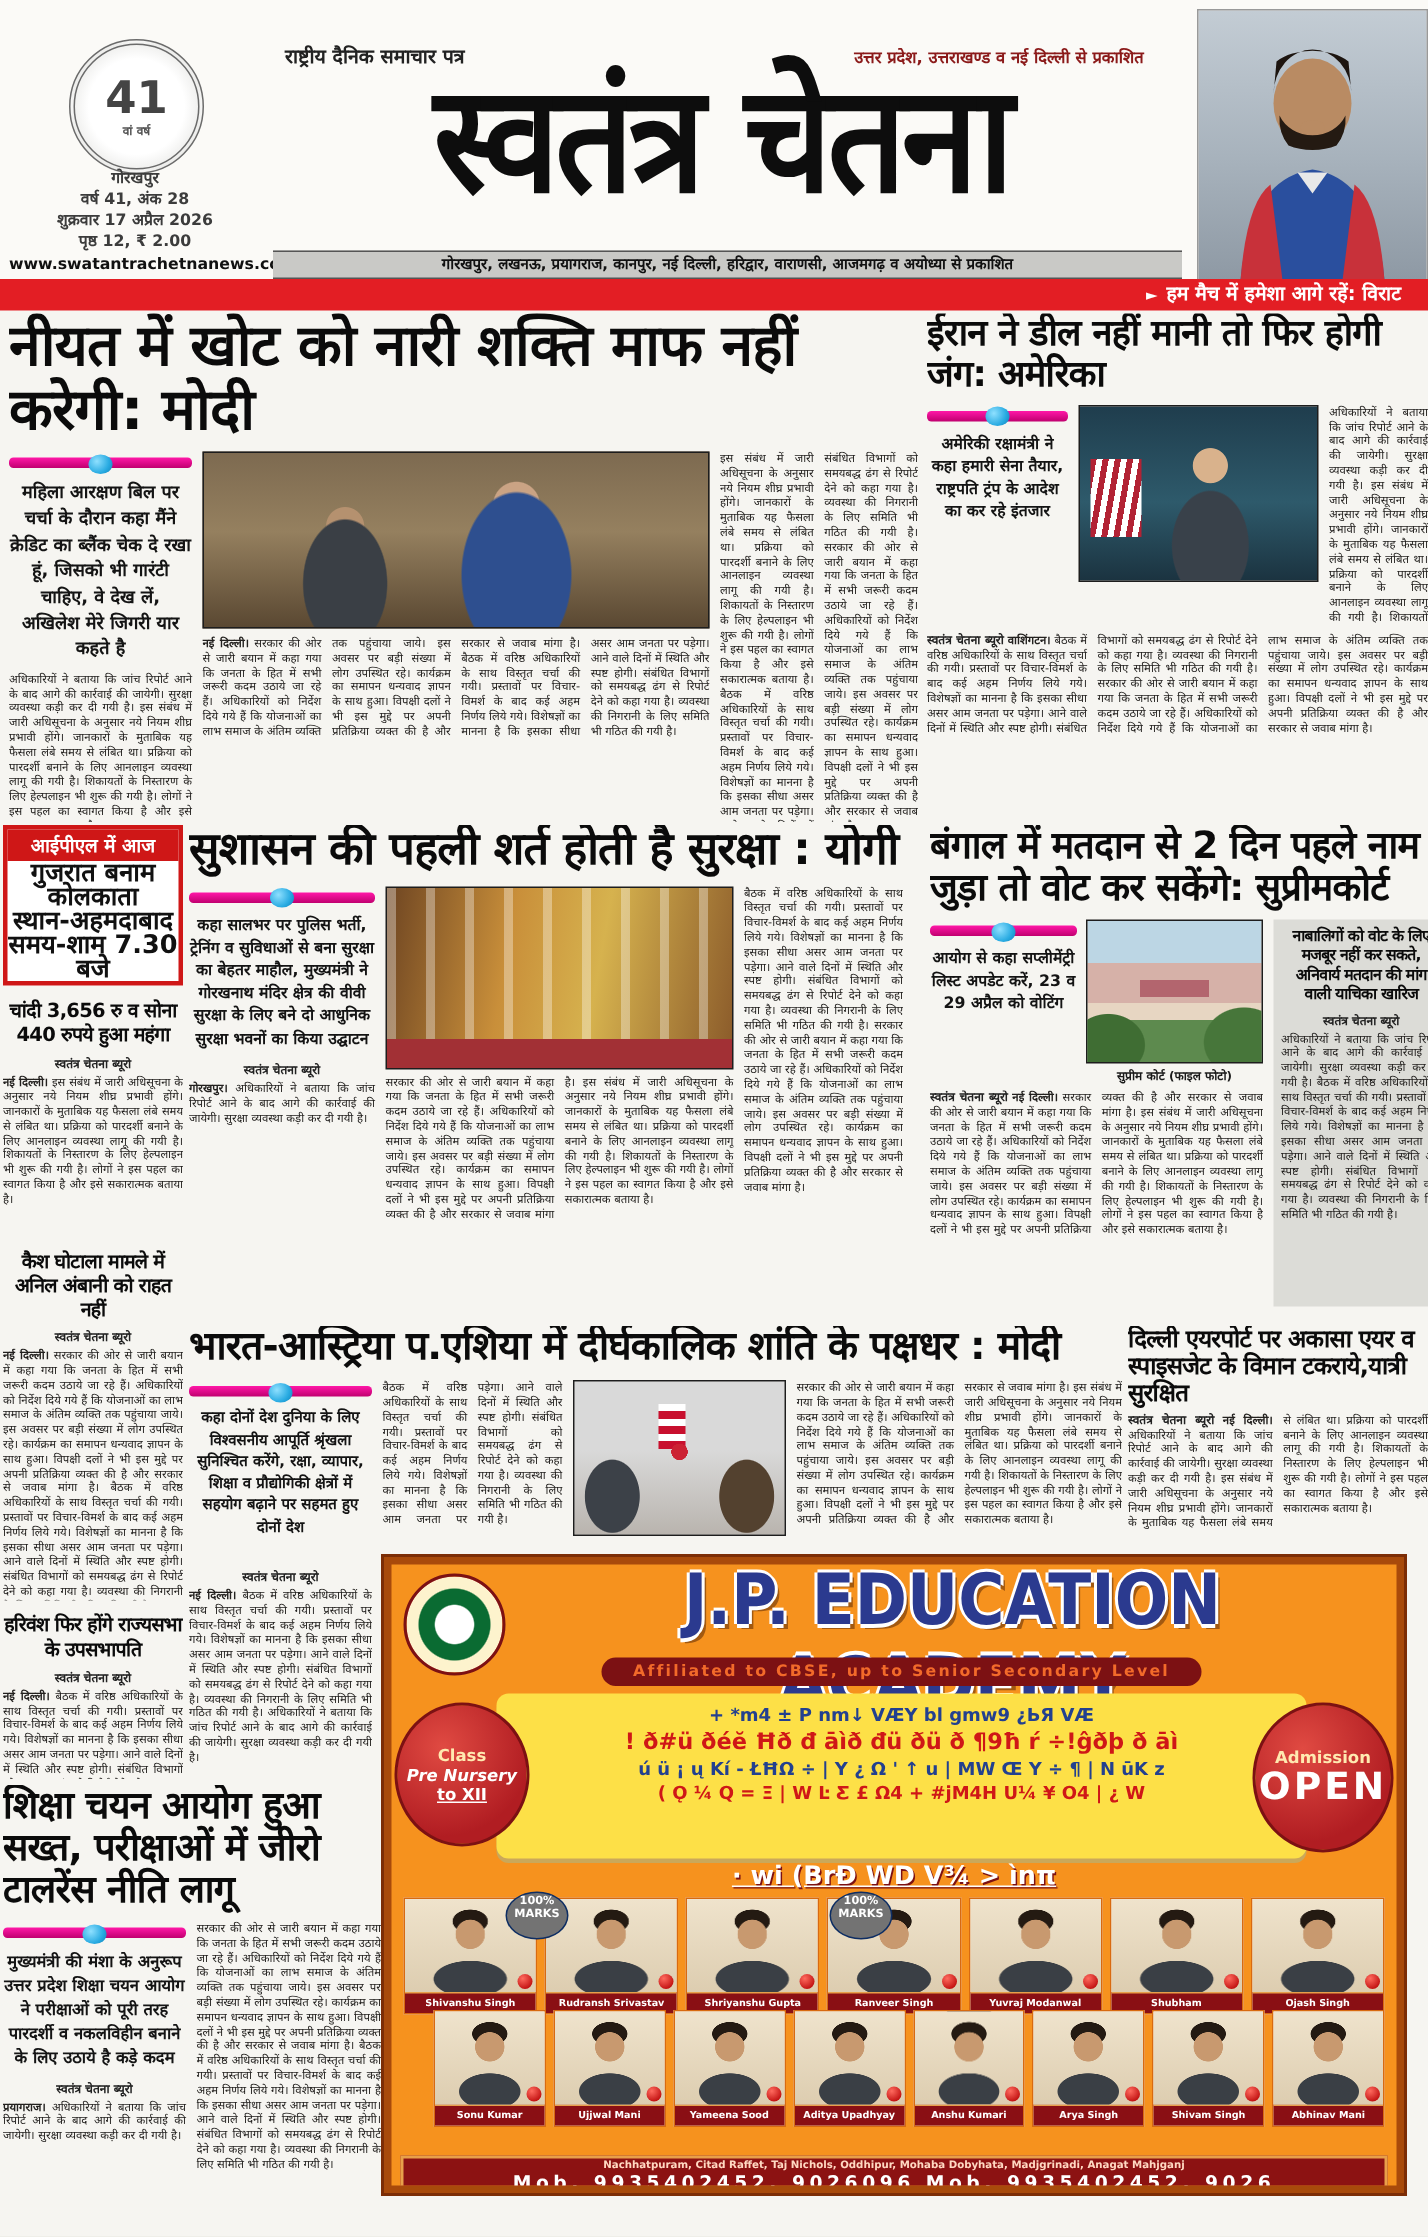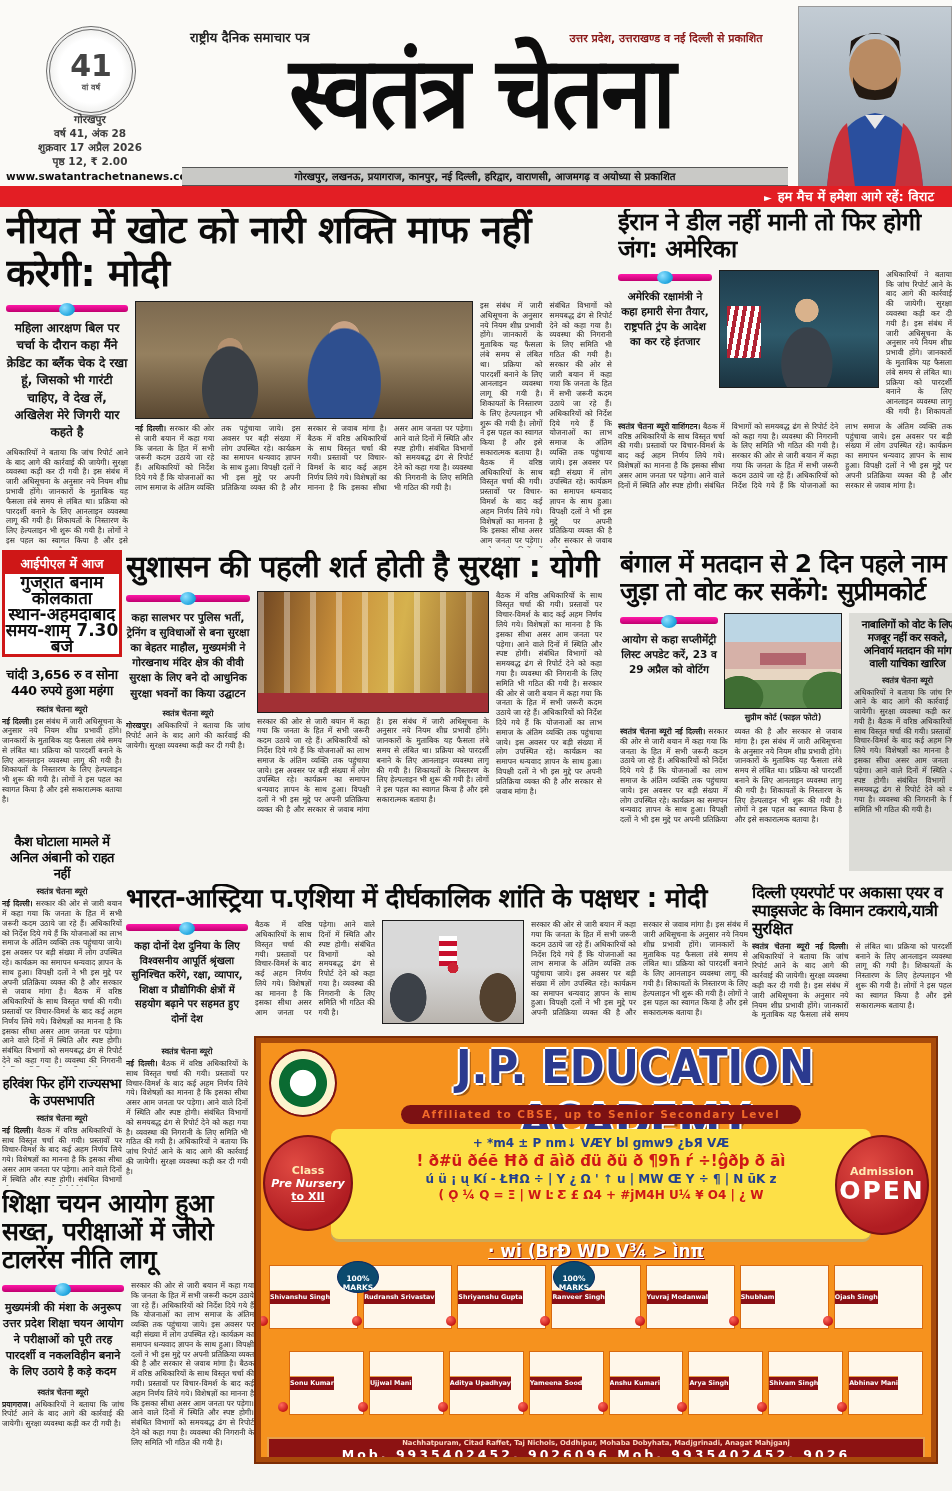--- a/index.html
+++ b/index.html
@@ -108,34 +108,34 @@
   .circ{position:absolute;border-radius:50%;background:radial-gradient(circle at 35% 30%,#e04a42,#b11d22 70%);
       color:#fff;text-align:center;border:2px solid #7c1113;display:flex;flex-direction:column;
       justify-content:center;}
   .circ-class{left:2px;top:92px;width:86px;height:92px;}
   .circ-adm{right:2px;top:92px;width:90px;height:96px;}
   .circ .l1{font-size:11px;font-weight:800;color:#ffe9b0;}
   .circ .l2{font-size:11px;font-weight:800;font-style:italic;}
   .circ .l3{font-size:11px;font-weight:900;text-decoration:underline;}
   .circ .open{font-size:25px;font-weight:900;letter-spacing:2px;line-height:1.05;}
   .sturow{position:absolute;left:8px;right:8px;display:flex;gap:5px;}
-  .r1{top:222px;} .r2{top:308px;padding-left:20px;}
-  .stu{flex:1;display:flex;flex-direction:row;border:1.5px solid #d86a10;background:#fff7ea;align-items:center;}
+  .r1{top:222px;} .r2{top:297px;padding-left:20px;}
+  .stu{flex:1;display:flex;flex-direction:column;border:1.5px solid #d86a10;background:#fff7ea;}
   .pic{position:relative;height:62px;
       background:radial-gradient(ellipse 46% 32% at 50% 86%,#3a3f45 0 60%,transparent 62%),
                  radial-gradient(circle 10px at 50% 38%,#c8996f 0 96%,transparent),
                  radial-gradient(ellipse 12px 8px at 50% 24%,#241a12 0 96%,transparent),
                  linear-gradient(#efe3cc,#ddcdb0);}
   .pct{position:absolute;right:2px;bottom:2px;width:10px;height:10px;border-radius:50%;
       background:radial-gradient(circle at 35% 30%,#ff6a5e,#c21212 75%);}
   .nm{height:13px;line-height:13px;background:#8a0f14;color:#fff;font-size:6.4px;font-weight:800;
       text-align:center;overflow:hidden;border-top:1px solid #e8a04a;}
-  .bub{position:absolute;width:40px;height:30px;background:#0c4a6e;border-radius:50%;
+  .bub{position:absolute;width:40px;height:30px;background:#737373;border-radius:50%;
       color:#fff;font-size:7.5px;font-weight:900;text-align:center;line-height:1.2;
-      display:flex;flex-direction:column;justify-content:flex-end;border:1.5px solid #0d2d63;z-index:5;}
+      display:flex;flex-direction:column;justify-content:flex-start;border:1.5px solid #0d2d63;z-index:5;}
   .ad-footer{position:absolute;left:6px;right:6px;top:394px;height:26px;background:#8c1212;
       border:2px solid #e8a04a;box-sizing:border-box;text-align:center;color:#ffd9c2;overflow:hidden;}
   .adf-addr{font-size:6.8px;line-height:9px;font-weight:700;}
   .adf-ph{font-size:12.5px;line-height:14px;font-weight:900;color:#fff;letter-spacing:3px;}
 </style>
 </head>
 <body>
 
 <div id="page">
 
@@ -419,27 +419,27 @@
       <div class="stu">
           <div class="pic">
             <span class="pct"></span>
           </div>
           <div class="nm">Ujjwal Mani</div>
         </div>
       <div class="stu">
           <div class="pic">
             <span class="pct"></span>
           </div>
+          <div class="nm">Yameena Sood</div>
+        </div>
+      <div class="stu">
+          <div class="pic">
+            <span class="pct"></span>
+          </div>
           <div class="nm">Aditya Upadhyay</div>
-        </div>
-      <div class="stu">
-          <div class="pic">
-            <span class="pct"></span>
-          </div>
-          <div class="nm">Yameena Sood</div>
         </div>
       <div class="stu">
           <div class="pic">
             <span class="pct"></span>
           </div>
           <div class="nm">Anshu Kumari</div>
         </div>
       <div class="stu">
           <div class="pic">
             <span class="pct"></span>

